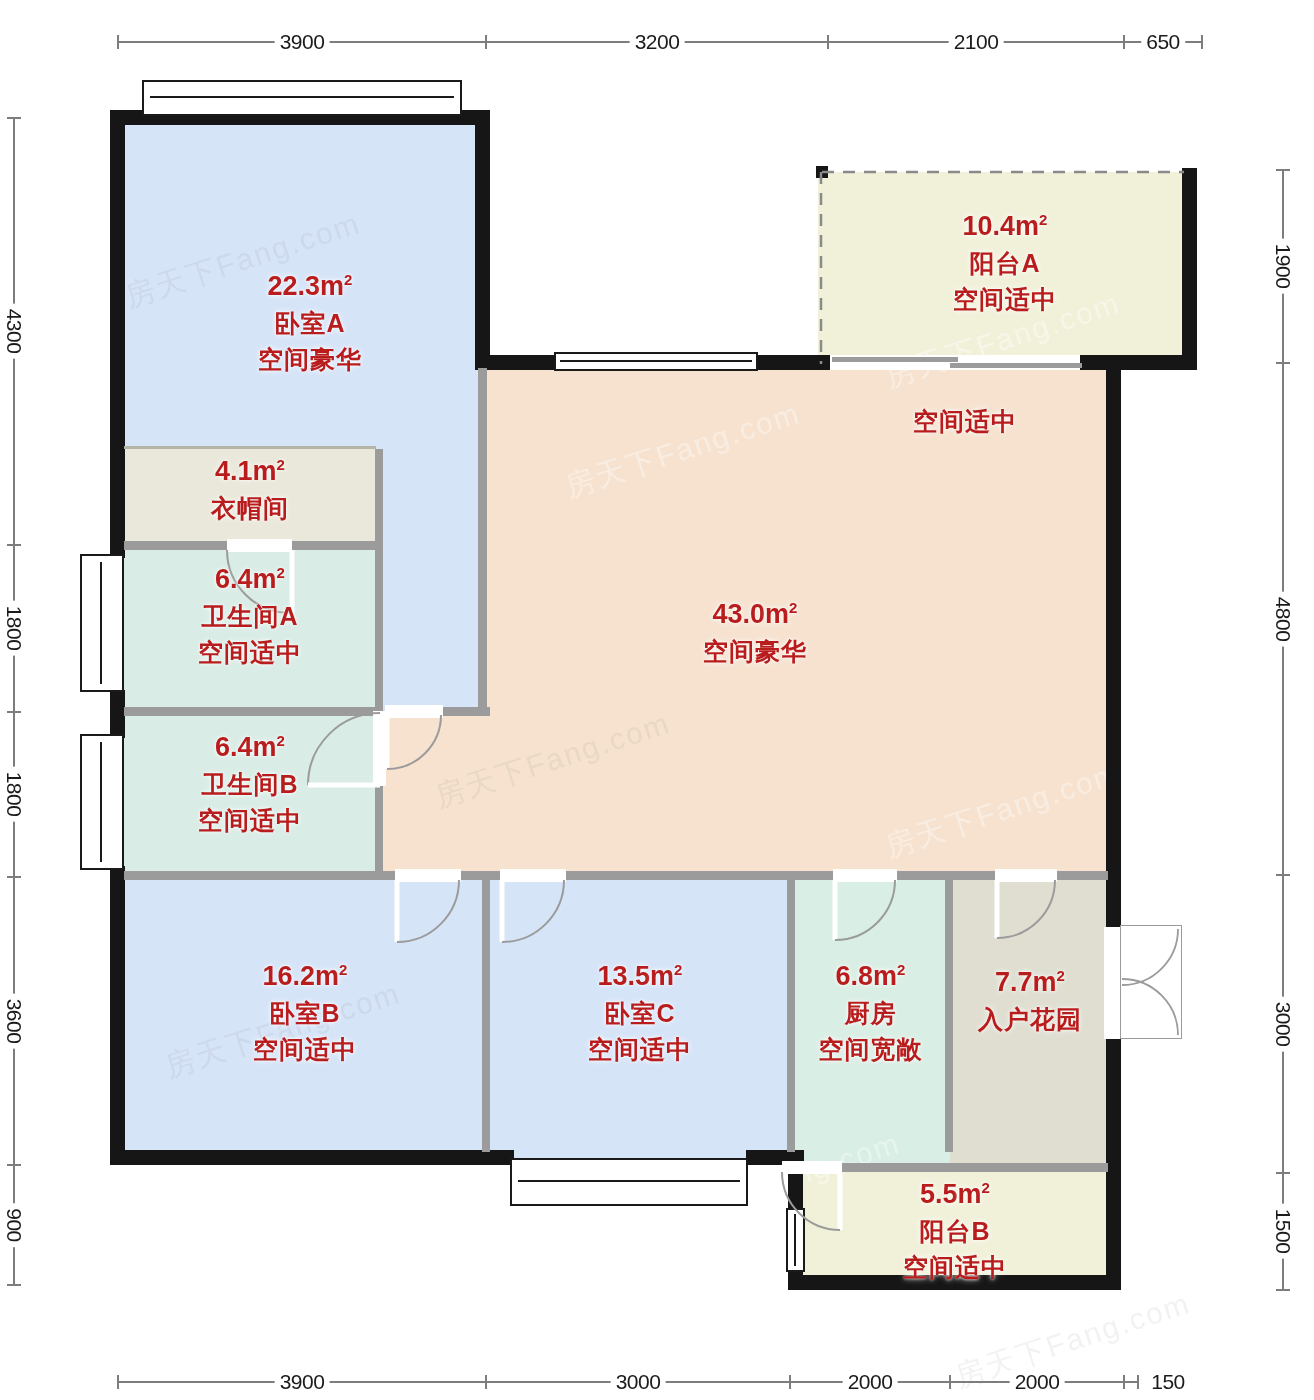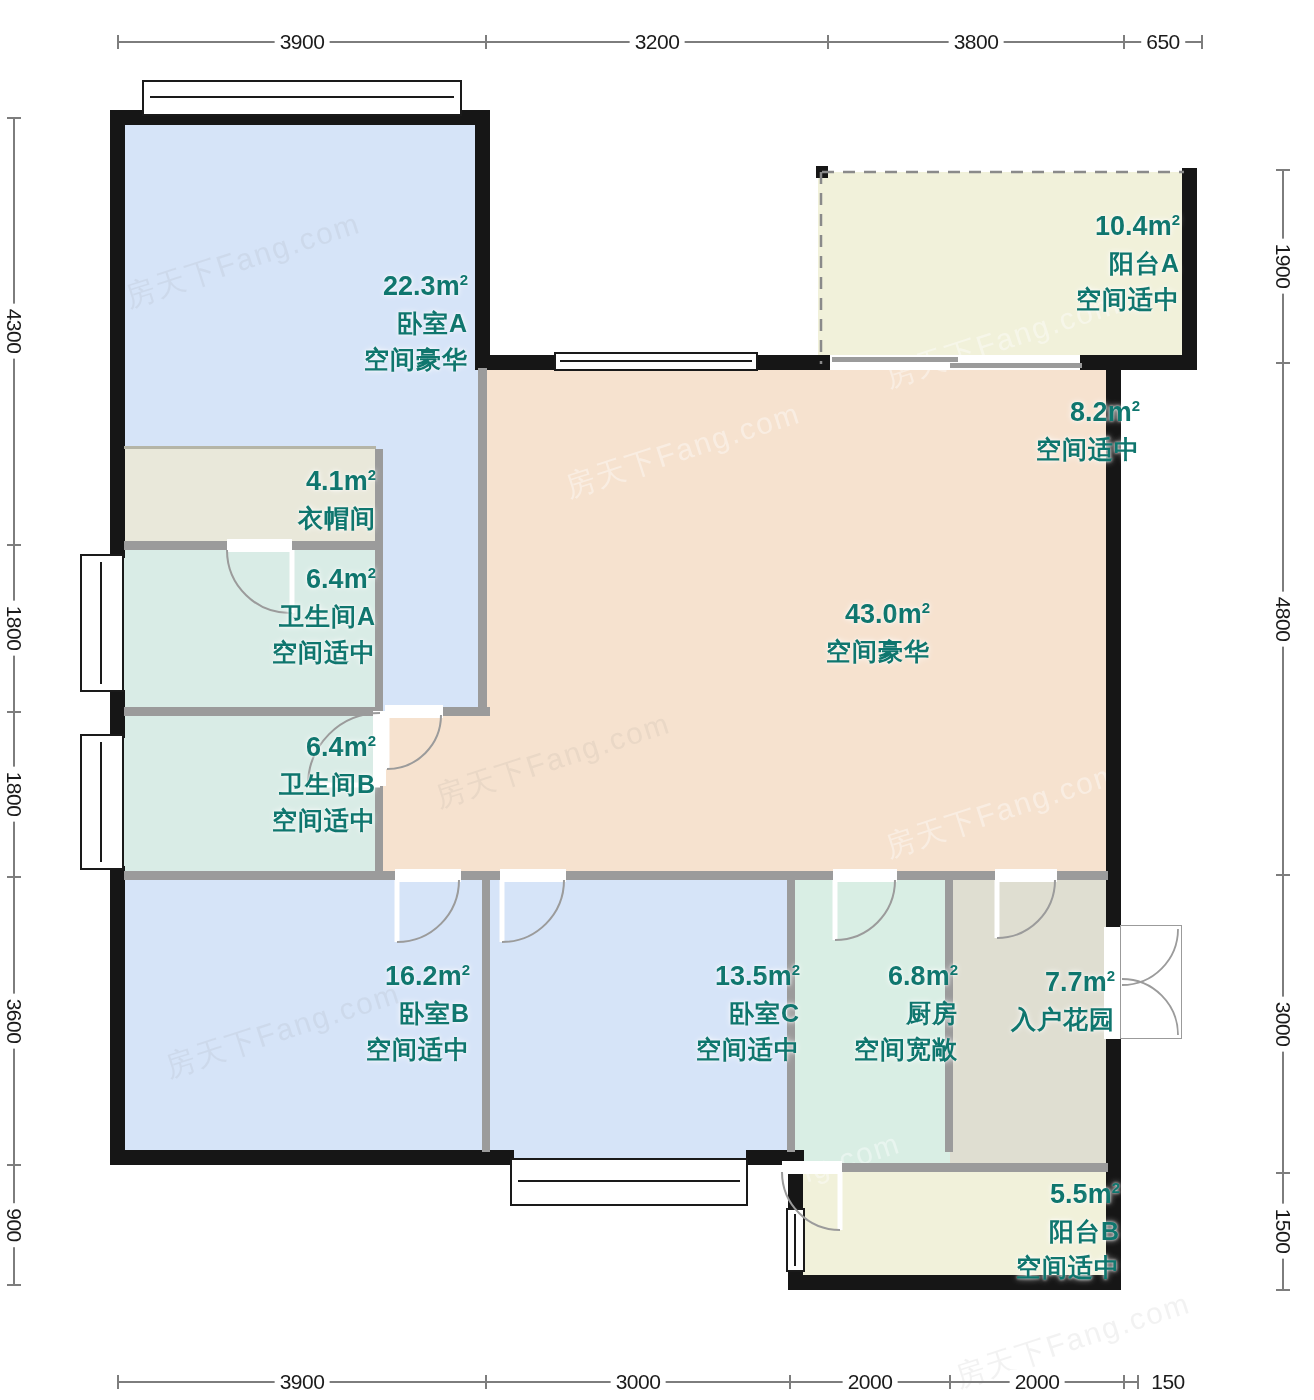--- a/index.html
+++ b/index.html
@@ -5,21 +5,21 @@
   html,body{margin:0;padding:0;background:#fff;}
   #plan{position:relative;width:1314px;height:1400px;background:#fff;overflow:hidden;
         font-family:"Liberation Sans","DejaVu Sans",sans-serif;}
   .room{position:absolute;}
   .wb{position:absolute;background:#161616;}
   .wg{position:absolute;background:#9b9b9b;}
   .gap{position:absolute;background:#ffffff;}
   .win{position:absolute;background:#fff;border:2px solid #1a1a1a;box-sizing:border-box;}
   .wline{position:absolute;background:#1a1a1a;}
   .overlay{position:absolute;left:0;top:0;pointer-events:none;}
-  .room-label{position:absolute;text-align:right;color:#0f766e;font-weight:600;
+  .room-label{position:absolute;text-align:center;color:#b91c1c;font-weight:600;
       text-shadow:0 0 3px rgba(255,255,255,.95),0 0 6px rgba(255,255,255,.8);line-height:1;}
   .area{font-size:27px;}
   .area sup{font-size:15px;font-weight:700;}
   .rname,.rdesc{font-size:25px;margin-top:11px;letter-spacing:1px;}
   .dim-line{position:absolute;background:#7d7d7d;}
   .tick{position:absolute;background:#7d7d7d;}
   .dim-label{position:absolute;font-size:21px;color:#1b1b1b;letter-spacing:-0.5px;
       background:#fff;padding:0 5px;transform:translate(-50%,-50%);white-space:nowrap;}
   .dim-label.rot{transform:translate(-50%,-50%) rotate(90deg);}
   .wm{position:absolute;font-size:30px;color:rgba(125,125,125,0.10);transform:rotate(-18deg);
@@ -147,40 +147,39 @@
     <path d="M 1178 929 A 56 56 0 0 1 1122 985" stroke="#9b9b9b" stroke-width="1.8" fill="none"></path>
     <path d="M 1122 1035 L 1178 1035" stroke="#ffffff" stroke-width="4" fill="none"></path>
     <path d="M 1178 1035 A 56 56 0 0 0 1122 979" stroke="#9b9b9b" stroke-width="1.8" fill="none"></path>
   </svg>
 
   <div class="room-label" style="left:152px;top:272px;width:316px;">
     <div class="area"><span>22.3</span><span>m</span><sup>2</sup></div>
     <div class="rname">卧室A</div>
     <div class="rdesc">空间豪华</div>
   </div>
-  <div class="room-label" style="left:124px;top:467px;width:252px;">
+  <div class="room-label" style="left:124px;top:457px;width:252px;">
     <div class="area"><span>4.1</span><span>m</span><sup>2</sup></div>
     <div class="rname">衣帽间</div>
   </div>
   <div class="room-label" style="left:124px;top:565px;width:252px;">
     <div class="area"><span>6.4</span><span>m</span><sup>2</sup></div>
     <div class="rname">卫生间A</div>
     <div class="rdesc">空间适中</div>
   </div>
   <div class="room-label" style="left:124px;top:733px;width:252px;">
     <div class="area"><span>6.4</span><span>m</span><sup>2</sup></div>
     <div class="rname">卫生间B</div>
     <div class="rdesc">空间适中</div>
   </div>
   <div class="room-label" style="left:580px;top:600px;width:350px;">
     <div class="area"><span>43.0</span><span>m</span><sup>2</sup></div>
     <div class="rdesc">空间豪华</div>
   </div>
   <div class="room-label" style="left:790px;top:398px;width:350px;">
-    <div class="area"><span>8.2</span><span>m</span><sup>2</sup></div>
     <div class="rdesc">空间适中</div>
   </div>
   <div class="room-label" style="left:830px;top:212px;width:350px;">
     <div class="area"><span>10.4</span><span>m</span><sup>2</sup></div>
     <div class="rname">阳台A</div>
     <div class="rdesc">空间适中</div>
   </div>
   <div class="room-label" style="left:140px;top:962px;width:330px;">
     <div class="area"><span>16.2</span><span>m</span><sup>2</sup></div>
     <div class="rname">卧室B</div>
@@ -208,21 +207,21 @@
 
   <div>
     <div class="dim-line" style="left:118px;top:41px;width:1084px;height:2px;"></div>
     <div class="tick" style="left:117px;top:35px;width:2px;height:14px;"></div>
     <div class="tick" style="left:485px;top:35px;width:2px;height:14px;"></div>
     <div class="tick" style="left:827px;top:35px;width:2px;height:14px;"></div>
     <div class="tick" style="left:1123px;top:35px;width:2px;height:14px;"></div>
     <div class="tick" style="left:1201px;top:35px;width:2px;height:14px;"></div>
     <span class="dim-label" style="left:302px;top:42px;">3900</span>
     <span class="dim-label" style="left:657px;top:42px;">3200</span>
-    <span class="dim-label" style="left:976px;top:42px;">3800</span>
+    <span class="dim-label" style="left:976px;top:42px;">2100</span>
     <span class="dim-label" style="left:1163px;top:42px;">650</span>
   </div>
 
   <div>
     <div class="dim-line" style="left:118px;top:1381px;width:1021px;height:2px;"></div>
     <div class="tick" style="left:117px;top:1375px;width:2px;height:14px;"></div>
     <div class="tick" style="left:485px;top:1375px;width:2px;height:14px;"></div>
     <div class="tick" style="left:789px;top:1375px;width:2px;height:14px;"></div>
     <div class="tick" style="left:949px;top:1375px;width:2px;height:14px;"></div>
     <div class="tick" style="left:1123px;top:1375px;width:2px;height:14px;"></div>

